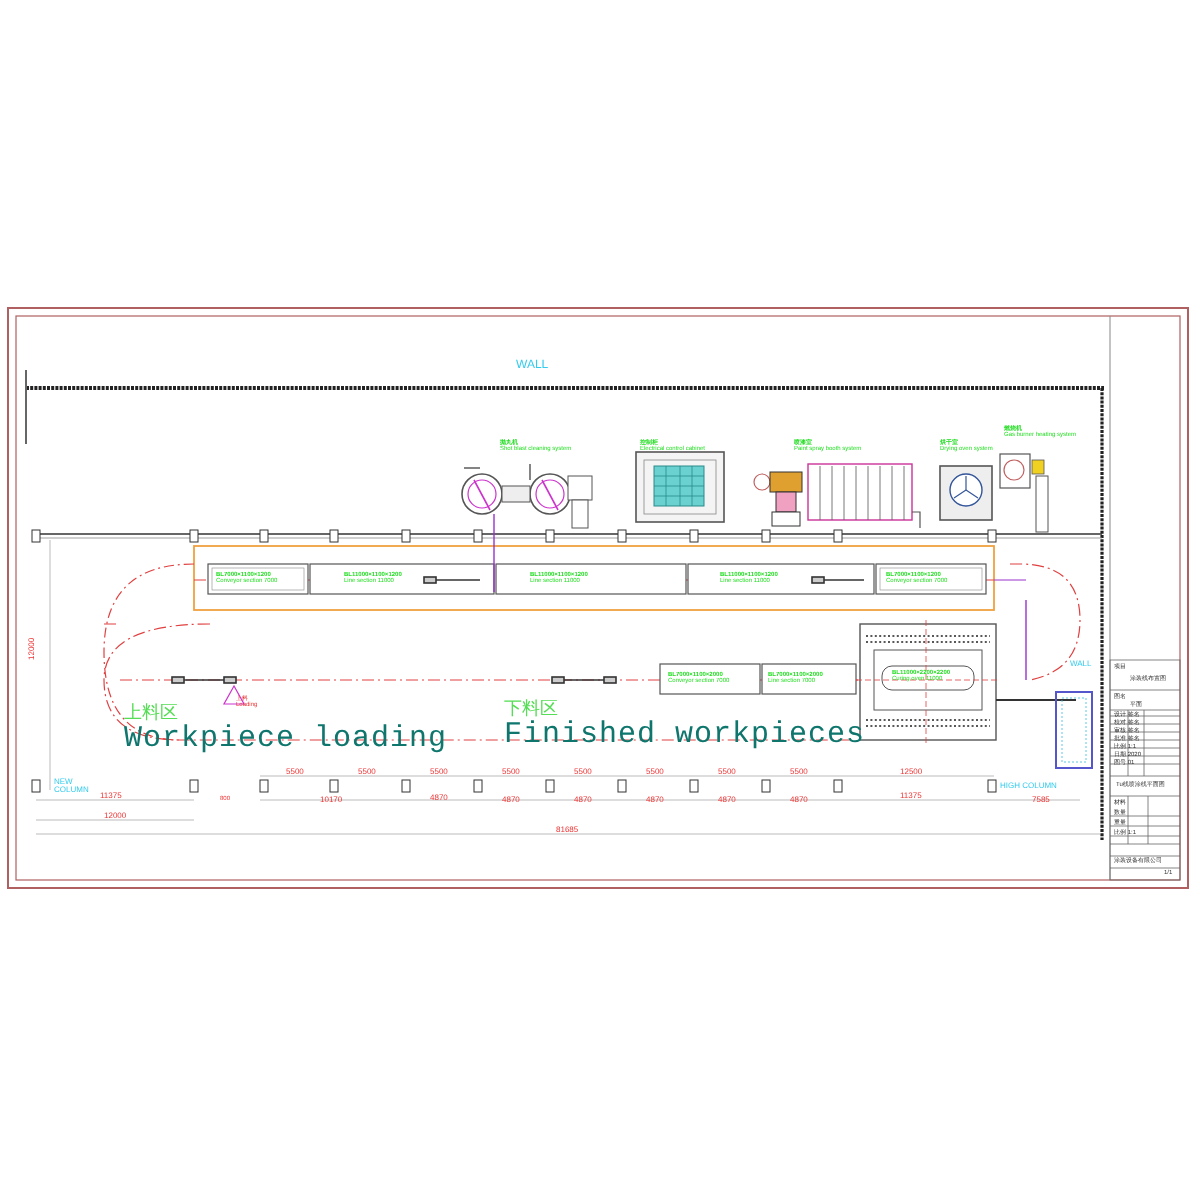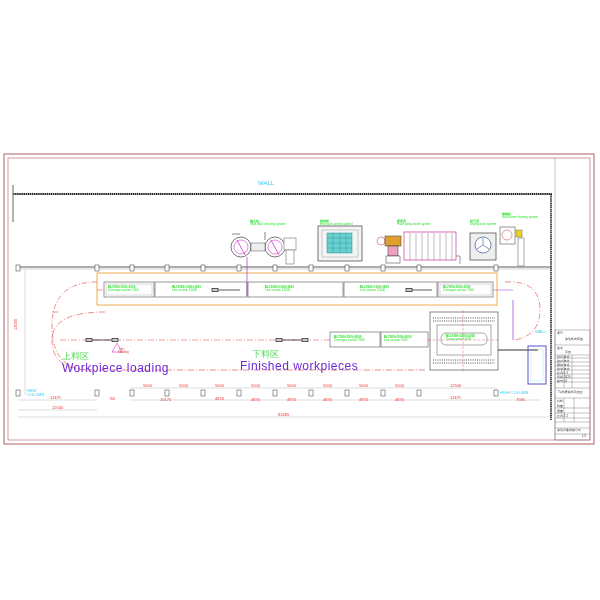--- a/index.html
+++ b/index.html
@@ -2,21 +2,21 @@
 <html><head>
 <meta charset="utf-8">
 <style>
   html, body { margin:0; padding:0; background:#ffffff; }
   body { width:600px; height:600px; position:relative; overflow:hidden; font-family:"Liberation Sans", sans-serif; }
   #sheet { position:absolute; left:0; top:0; width:600px; height:600px; }
   .lbl { position:absolute; white-space:nowrap; line-height:1; }
   .wall-label { color:#33ccee; font-size:6px; }
   .cyan-label { color:#33ccee; font-size:4px; }
   .green-small { color:#22dd22; font-size:3px; font-weight:bold; }
-  .big-green { color:#6d28d9; font-size:12px; letter-spacing:0.5px; font-weight:normal; }
+  .big-green { color:#0f766e; font-size:15px; letter-spacing:0.5px; font-weight:normal;font-family:Liberation Mono, monospace; }
   .big-green-cn { color:#55dd55; font-size:9px; }
   .dim { color:#ee3333; font-size:4px; }
   .tb { color:#333; font-size:3px; }
 </style>
 </head>
 <body>
 
 <svg id="sheet" width="600" height="600" viewBox="0 0 600 600" xmlns="http://www.w3.org/2000/svg">
 
   <rect x="4" y="154" width="590" height="290" fill="none" stroke="#b06060" stroke-width="1"></rect>
@@ -277,21 +277,21 @@
 </div>
 
 <div class="lbl" style="left:118px;top:348px;color:#ee3333;font-size:3px;">
   <div>上料</div>
   <div>Loading</div>
 </div>
 
 <div class="lbl big-green-cn" style="left:62px;top:352px;">上料区</div>
 <div class="lbl big-green" style="left:62px;top:362px;">Workpiece loading</div>
 <div class="lbl big-green-cn" style="left:252px;top:350px;font-family:Liberation Serif, serif;">下料区</div>
-<div class="lbl big-green" style="left:240px;top:360px;">Finished workpieces</div>
+<div class="lbl big-green" style="left:252px;top:360px;">Finished workpieces</div>
 
 <div class="lbl cyan-label" style="left:27px;top:389px;">
   <div>NEW</div>
   <div>COLUMN</div>
 </div>
 <div class="lbl cyan-label" style="left:500px;top:391px;">HIGH COLUMN</div>
 <div class="lbl cyan-label" style="left:535px;top:330px;">WALL</div>
 
 <div class="lbl dim" style="left:14px;top:330px;transform:rotate(-90deg);transform-origin:left top;">12000</div>
 

